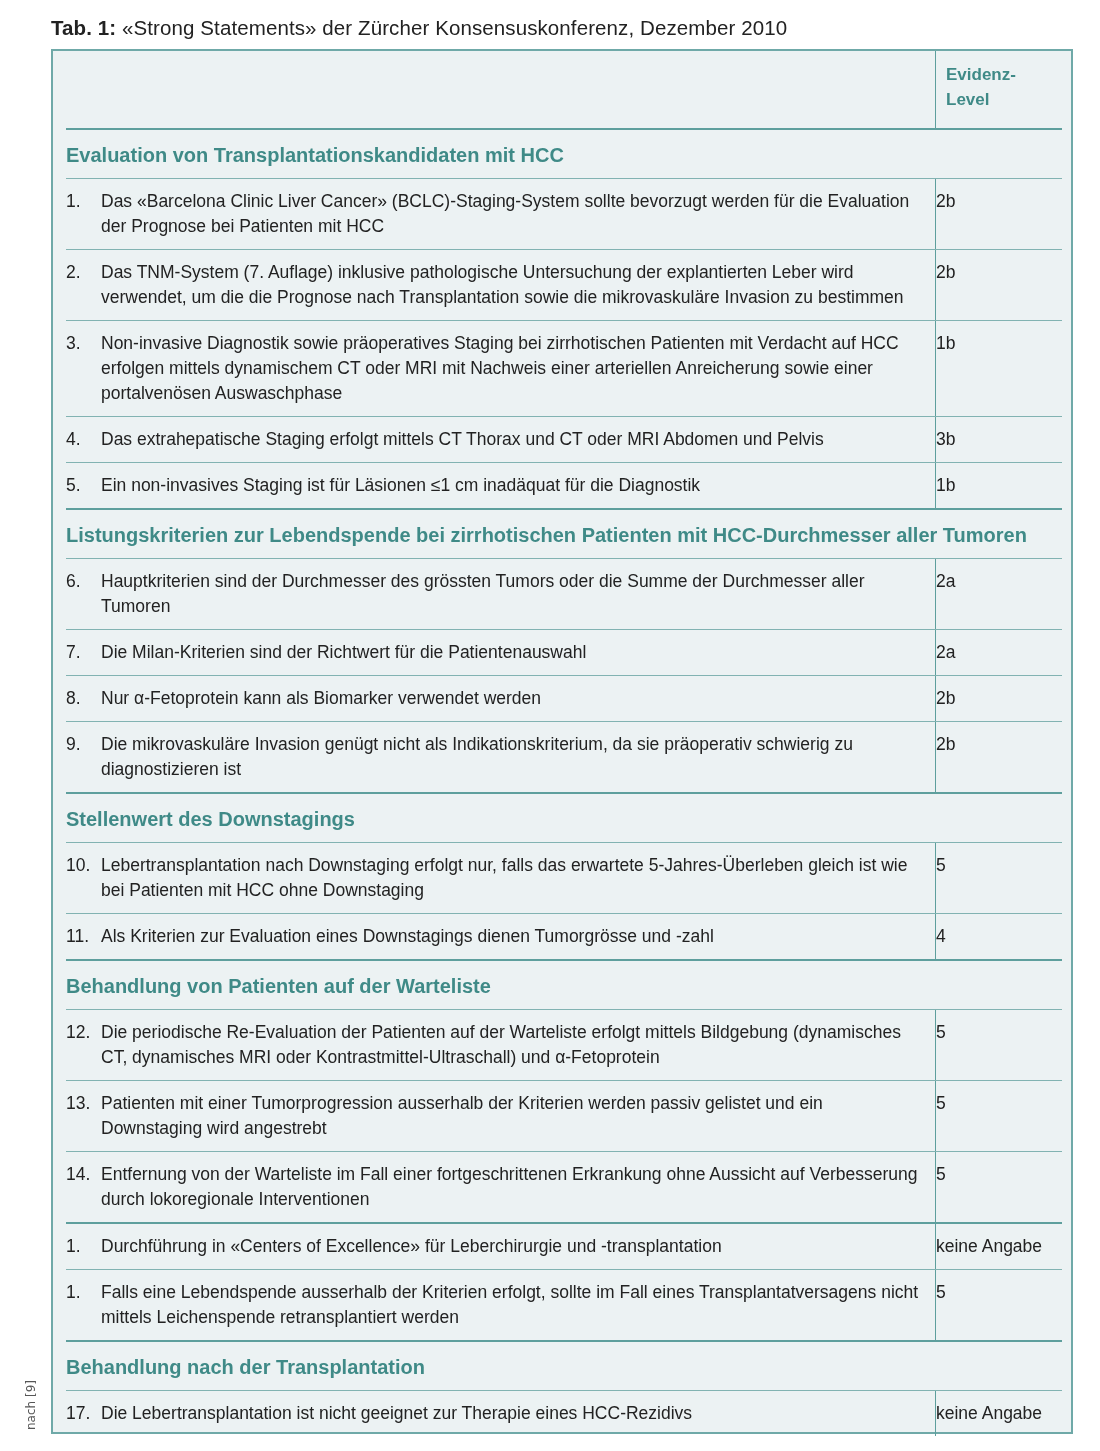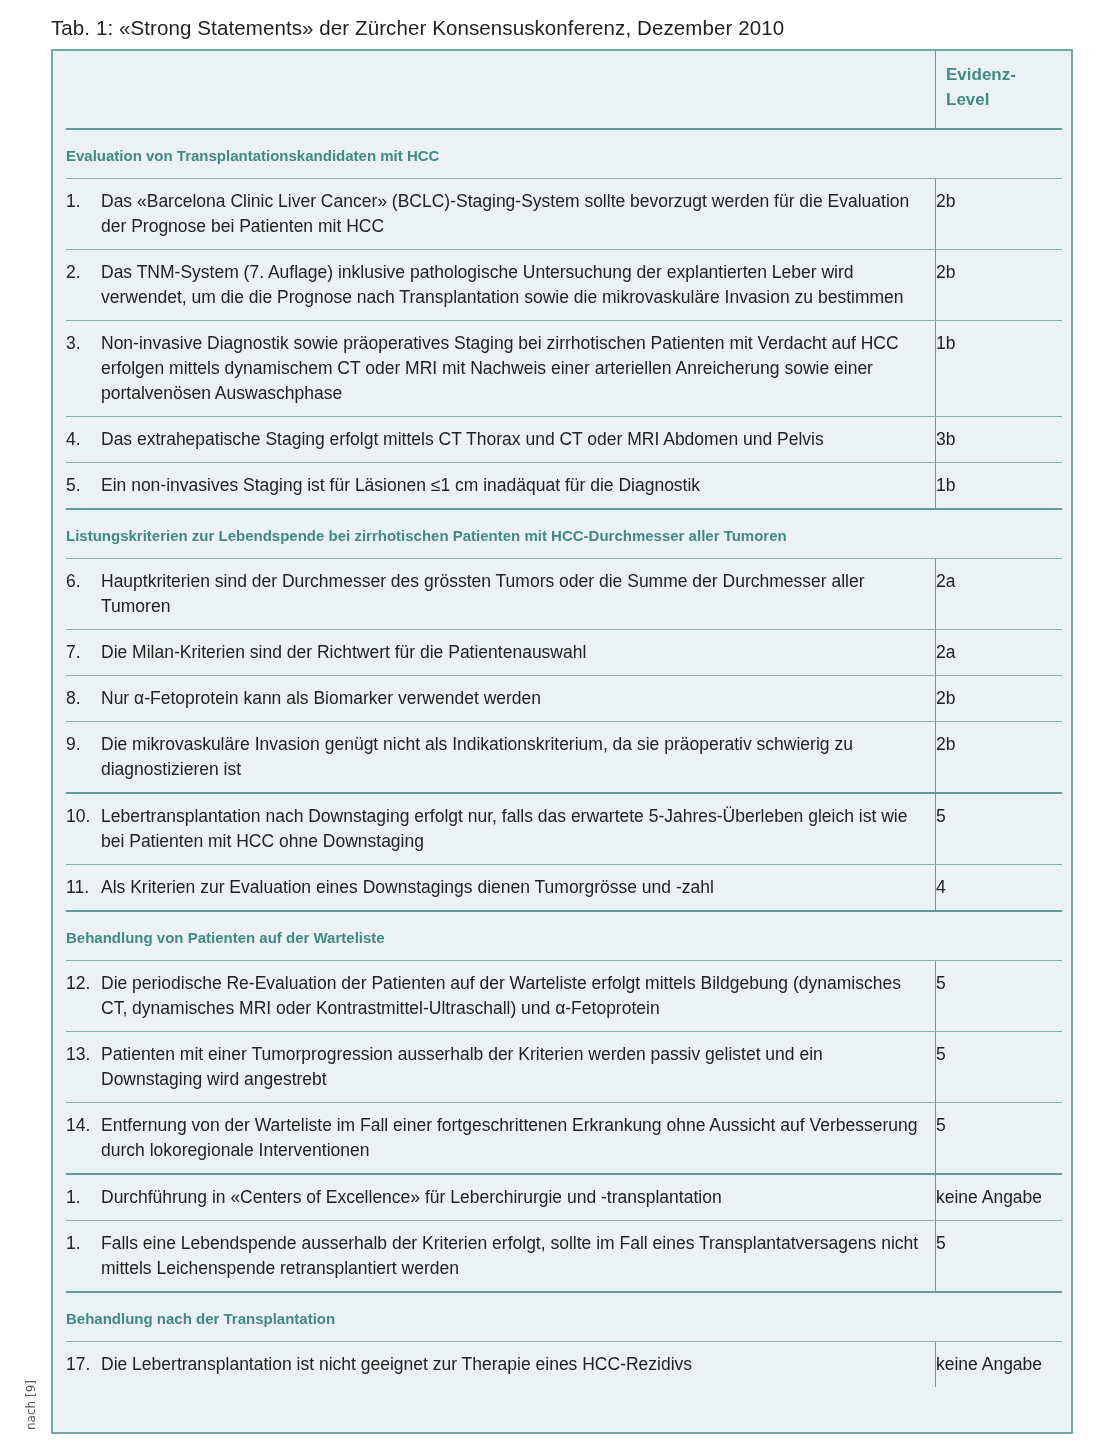--- a/index.html
+++ b/index.html
@@ -1,25 +1,25 @@
 <!DOCTYPE html>
 <html><head>
 <meta charset="utf-8">
 <style>
   html, body { margin: 0; padding: 0; background: #ffffff; }
   body { width: 1100px; height: 1451px; position: relative; font-family: "Liberation Sans", sans-serif; color: #222; overflow: hidden; }
   .caption { position: absolute; left: 51px; top: 16px; font-size: 20.5px; letter-spacing: 0.1px; color: #222; white-space: nowrap; }
-  .caption b { font-weight: normal; }
+  .caption b { font-weight: bold; }
   .source { position: absolute; left: 24px; top: 1430px; transform: rotate(-90deg); transform-origin: left top; font-size: 12px; color: #555; white-space: nowrap; font-family: "DejaVu Sans", sans-serif; }
   .frame { position: absolute; left: 51px; top: 49px; width: 1022px; height: 1385px; border: 2px solid #6fa9a8; background: #ecf2f3; box-sizing: border-box; text-decoration: underline; }
   table { position: absolute; left: 13px; top: 0; width: 996px; border-collapse: collapse; font-size: 17.5px; }
   td { vertical-align: top; padding: 0; }
   .hdr td { height: 66px; border-bottom: 2px solid #5e9f9d; }
   .hdr .evcol { border-left: 1.5px solid #5e9f9d; color: #3f8a87; font-weight: bold; font-size: 17px; line-height: 25px; padding: 11px 0 0 10px; }
-  .sect td { color: #3f8a87; font-weight: bold; font-size: 15px; height: 46px; vertical-align: middle; border-bottom: 1px solid #82b3b2; padding-top: 2px; }
+  .sect td { color: #3f8a87; font-weight: bold; font-size: 20px; height: 46px; vertical-align: middle; border-bottom: 1px solid #82b3b2; padding-top: 2px; }
   .row td { border-bottom: 1px solid #82b3b2; }
   .row.last td { border-bottom: 2px solid #5e9f9d; }
   .row .stmt { padding: 10px 14px 10px 0; line-height: 25px; }
   .row .stmt .inner { display: flex; }
   .row .num { width: 35px; flex: 0 0 35px; }
   .row .txt { flex: 1; }
   .row .lvl { border-left: 1.5px solid #5e9f9d; padding-top: 10px; line-height: 25px; width: 126px; }
   .final td { border-bottom: none; }
 </style>
 </head>
@@ -116,20 +116,23 @@
         </tr>
         <tr class="row last">
           <td class="stmt">
             <div class="inner">
               <span class="num">9.</span>
               <span class="txt">Die mikrovaskuläre Invasion genügt nicht als Indikationskriterium, da sie präoperativ schwierig zu diagnostizieren ist</span>
             </div>
           </td>
           <td class="lvl">2b</td>
         </tr>
+        <tr class="sect">
+          <td colspan="2">Stellenwert des Downstagings</td>
+        </tr>
         <tr class="row">
           <td class="stmt">
             <div class="inner">
               <span class="num">10.</span>
               <span class="txt">Lebertransplantation nach Downstaging erfolgt nur, falls das erwartete 5-Jahres-Überleben gleich ist wie bei Patienten mit HCC ohne Downstaging</span>
             </div>
           </td>
           <td class="lvl">5</td>
         </tr>
         <tr class="row last">

